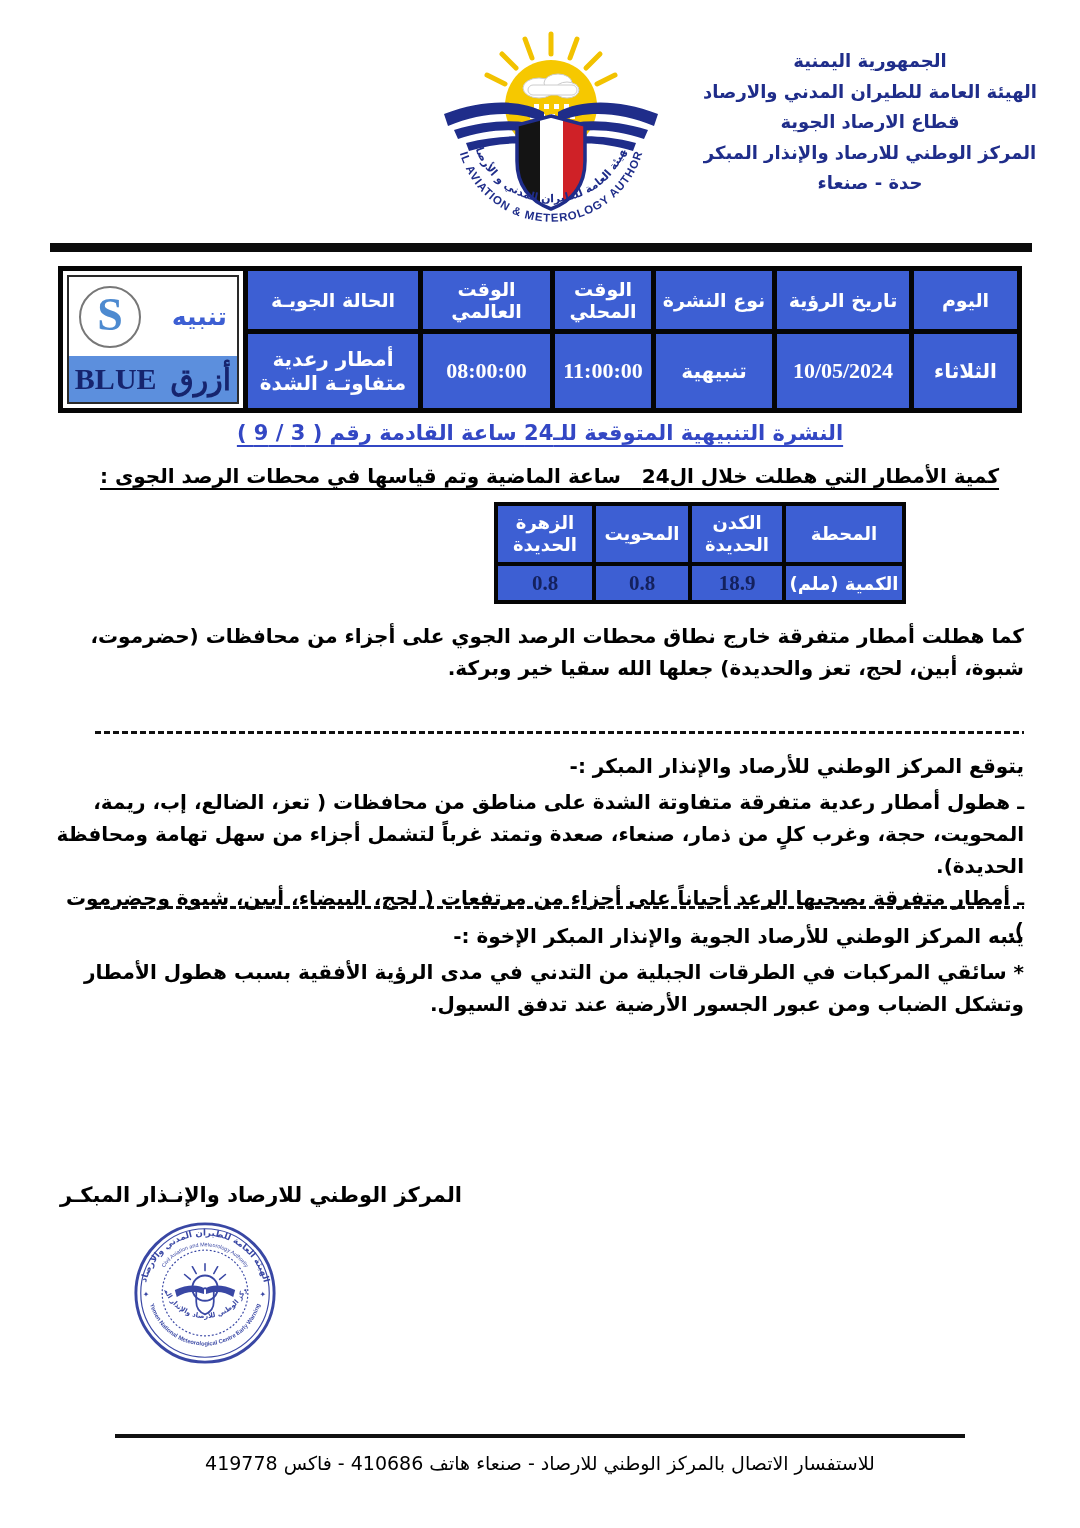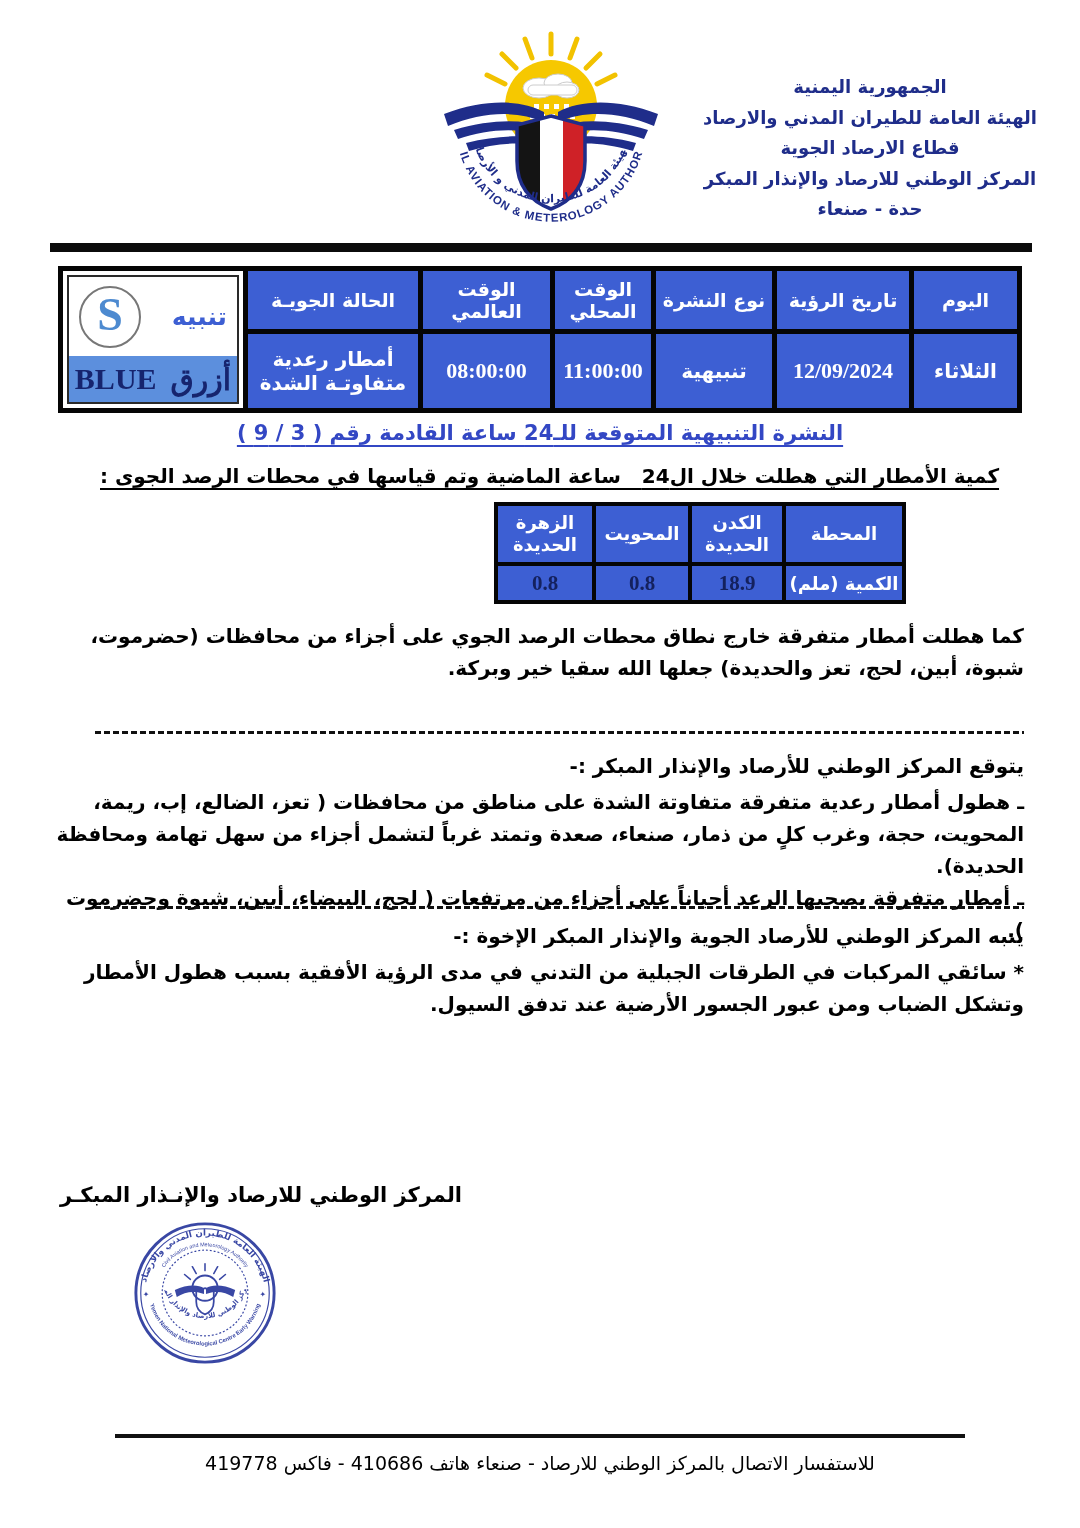--- a/index.html
+++ b/index.html
@@ -8,21 +8,21 @@
     font-family:"DejaVu Sans",sans-serif;overflow:hidden;color:#000;
   }
   
   .hdr-en{position:absolute;left:68px;top:78px;width:324px;text-align:center;
     color:#1f2d8a;font-weight:bold;font-family:"Liberation Sans",sans-serif;}
   .hdr-en .l1{font-size:21px;letter-spacing:.5px;}
   .hdr-en .l2{font-size:15px;margin-top:3px;}
   .hdr-en .l3{font-size:17.5px;margin-top:3px;}
   .hdr-en .l4{font-size:17.5px;margin-top:3px;}
   .hdr-en .from{margin-top:24px;text-align:left;font-size:21px;}
-  .hdr-ar{position:absolute;right:38px;top:72px;width:344px;direction:rtl;text-align:center;
+  .hdr-ar{position:absolute;right:38px;top:46px;width:344px;direction:rtl;text-align:center;
     color:#1f2d8a;font-weight:bold;font-size:18px;line-height:1.7;}
   .logo{position:absolute;left:436px;top:28px;width:230px;height:208px;}
   .top-rule{position:absolute;left:50px;top:243px;width:982px;height:9px;background:#0b0b0b;}
   
   table.blk{border-collapse:separate;background:#050505;table-layout:fixed;direction:rtl;}
   table.blk td,table.blk th{background:#3d5fd3;color:#fff;text-align:center;vertical-align:middle;
     font-weight:bold;padding:2px 3px;overflow:hidden;}
   .info-table-wrap{position:absolute;left:58px;top:266px;}
   .info-table{border-spacing:5px;}
   .info-table th{font-size:19px;height:54px;margin-top:10px;}
@@ -179,21 +179,21 @@
             </div>
             <div class="badge-strip">
               <span>أزرق</span>
               <span>BLUE</span>
             </div>
           </div>
         </td>
       </tr>
       <tr>
         <td>الثلاثاء</td>
-        <td class="num">12/09/2024</td>
+        <td class="num">10/05/2024</td>
         <td>تنبيهية</td>
         <td class="num">11:00:00</td>
         <td class="num">08:00:00</td>
         <td>أمطار رعدية متفاوتـة الشدة</td>
       </tr>
     </tbody>
       </table>
   </div>
 
   <div class="title">النشرة التنبيهية المتوقعة للـ24 ساعة القادمة رقم ( 3 / 9 )</div>

